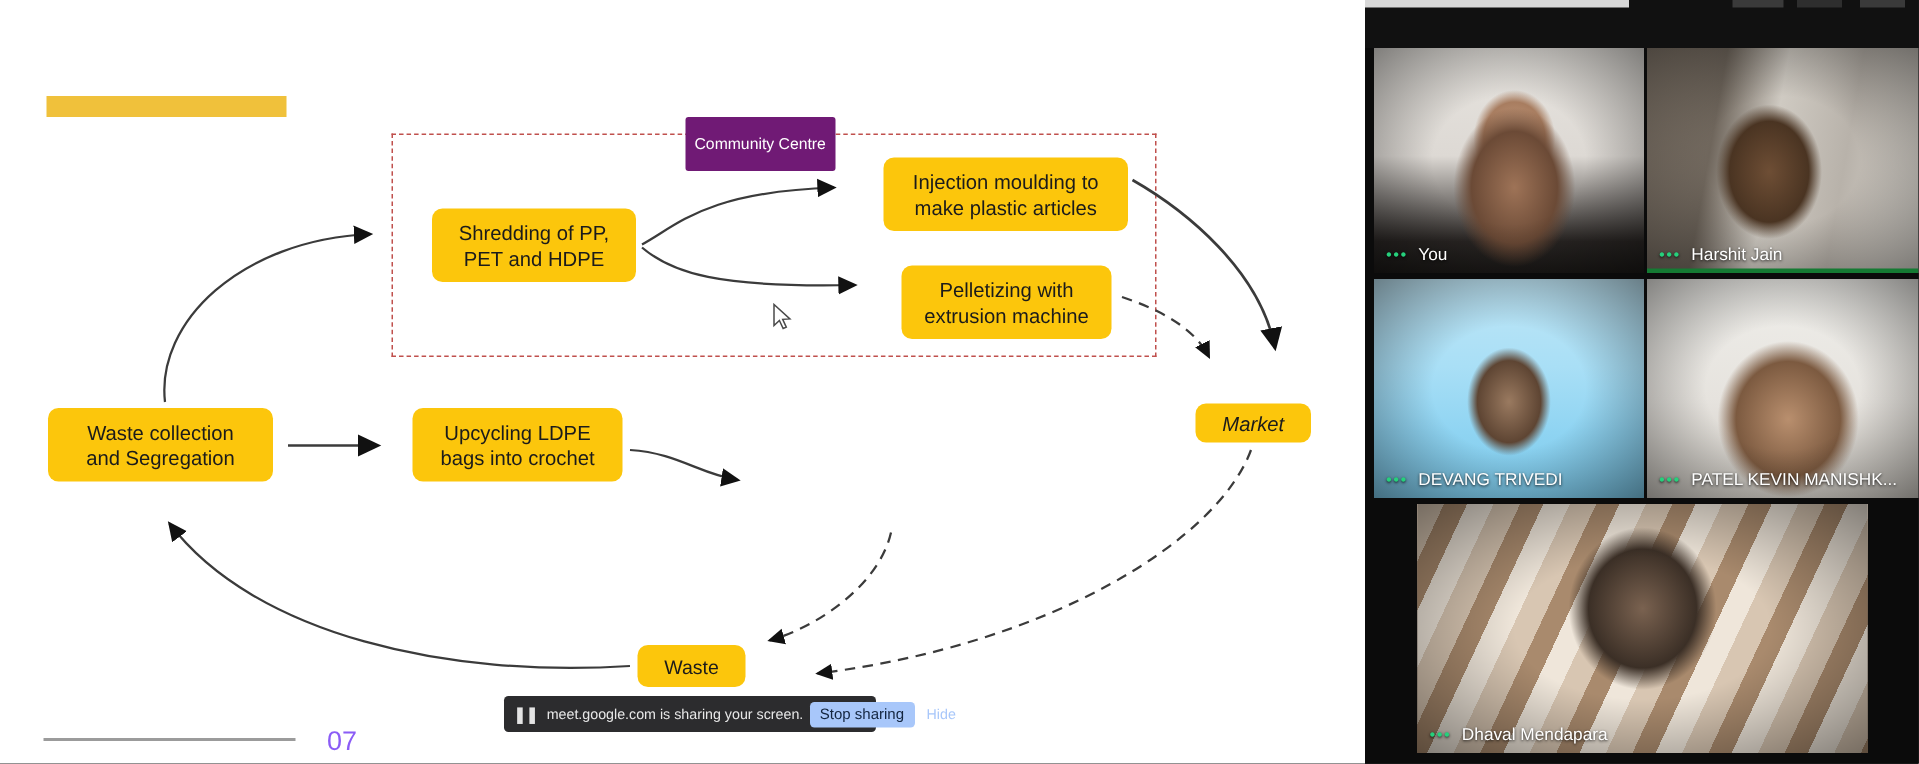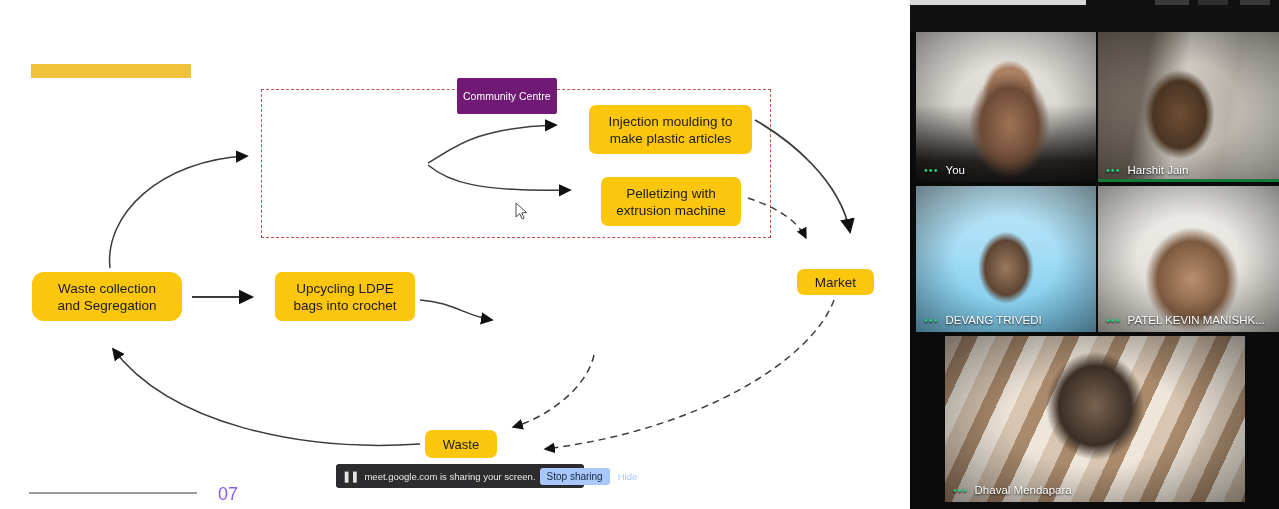--- a/index.html
+++ b/index.html
@@ -11,24 +11,24 @@
 
   #title{position:absolute;left:31px;top:30px;font-size:38px;font-weight:bold;color:#111;letter-spacing:-0.5px;line-height:1;z-index:3;}
   #title-highlight{position:absolute;left:31px;top:64px;width:160px;height:14px;background:#f0c13b;z-index:2;}
 
   .node{position:absolute;background:#fcc60c;border-radius:7px;color:#1b1b1b;font-size:13.5px;line-height:17px;
         display:flex;align-items:center;justify-content:center;text-align:center;padding:6px 10px;box-sizing:border-box;z-index:4;}
 
   #n-shred{left:288px;top:139px;width:136px;height:49px;}
   #n-inject{left:589px;top:105px;width:163px;height:49px;}
   #n-pellet{left:601px;top:177px;width:140px;height:49px;}
-  #n-waste-coll{left:32px;top:272px;width:150px;height:49px;border-radius:12px;}
+  #n-waste-coll{left:32px;top:272px;width:150px;height:49px;}
   #n-upcycle{left:275px;top:272px;width:140px;height:49px;}
   #n-selling{left:519px;top:294px;width:186px;height:52px;}
-  #n-market{left:797px;top:269px;width:77px;height:26px;font-size:13.5px;}
+  #n-market{left:797px;top:269px;width:77px;height:26px;font-size:13.5px;font-style:italic;}
   #n-waste{left:425px;top:430px;width:72px;height:28px;font-size:13px;}
 
   
   #cc-box{position:absolute;left:261px;top:89px;width:510px;height:149px;border:1.4px dashed #c0504d;z-index:2;box-sizing:border-box;}
   #cc-label{position:absolute;left:457px;top:78px;background:#701a75;color:#fff;font-size:10.5px;
             padding:12px 6px;border-radius:2px;z-index:5;white-space:nowrap;}
 
   
   #arrows{position:absolute;left:0;top:0;width:910px;height:509px;z-index:3;}
 
@@ -123,20 +123,24 @@
       <g fill="none" stroke="#3b3b3b" stroke-width="1.5" stroke-dasharray="7 5">
 
         <path d="M 748,198 C 772,206 796,218 806,238" marker-end="url(#ahs)"></path>
 
         <path d="M 594,355 C 586,390 545,418 513,427" marker-end="url(#ahs)"></path>
 
         <path d="M 834,300 C 812,360 700,430 545,449" marker-end="url(#ahs)"></path>
       </g>
     </svg>
 
+    <div class="node" id="n-shred">
+      <span><span>Shredding of PP,</span><br>
+      <span>PET and HDPE</span></span>
+    </div>
 
     <div class="node" id="n-pellet">
       <span><span>Pelletizing with</span><br>
       <span>extrusion machine</span></span>
     </div>
 
     <div class="node" id="n-inject">
       <span><span>Injection moulding to</span><br>
       <span>make plastic articles</span></span>
     </div>

